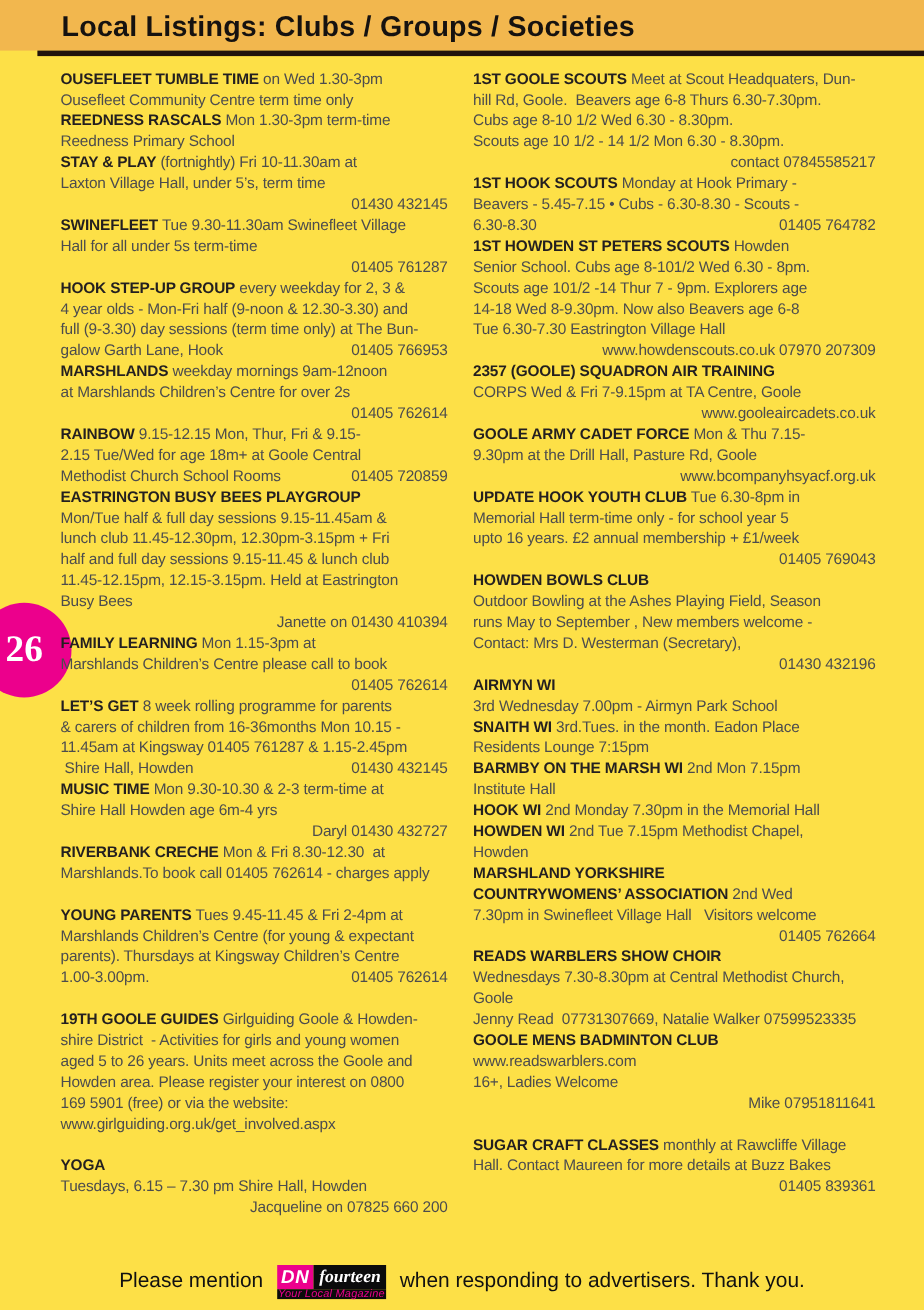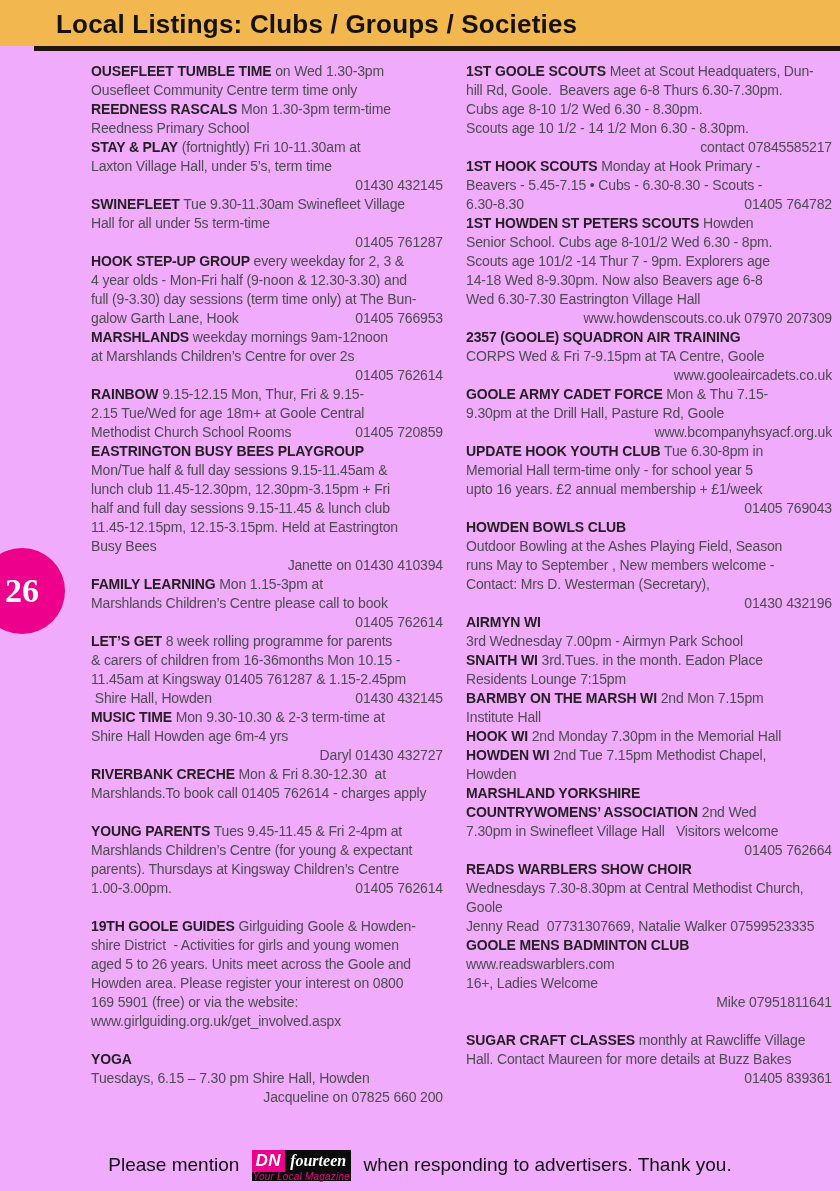--- a/index.html
+++ b/index.html
@@ -1,17 +1,17 @@
 <!DOCTYPE html>
 <html><head>
 <meta charset="utf-8">
 <style>
   html,body{margin:0;padding:0;background:#ffffff;}
   .page{
-    position:relative;width:840px;height:1191px;background:#f0abfc;overflow:hidden;
+    position:relative;width:840px;height:1191px;background:#fde047;overflow:hidden;
     font-family:"Liberation Sans", sans-serif;
   }
   
   .header-band{
     position:absolute;left:0;top:0;width:840px;height:46px;
     background:var(--orange,#F2B74E);
   }
   .header-title{
     position:absolute;left:56px;top:0;height:46px;line-height:48px;
     font-size:26px;font-weight:bold;letter-spacing:.2px;color:#161210;
@@ -23,21 +23,21 @@
   
   .page-circle{
     position:absolute;left:-21px;top:548px;width:86px;height:86px;border-radius:50%;
     background:var(--pink,#EC008C);display:flex;align-items:center;justify-content:center;
   }
   .page-circle span{
     color:#ffffff;font-family:"Liberation Serif", serif;font-weight:bold;font-size:34px;
   }
   
   .listings{
-    position:absolute;left:55px;top:62px;display:flex;margin-left:36px;
+    position:absolute;left:55px;top:62px;display:flex;
   }
   .col{display:block;}
   .col-left{width:352px;margin-right:23px;}
   .col-right{width:366px;}
   .line{
     display:flex;justify-content:space-between;height:19px;line-height:19px;
     font-size:14px;letter-spacing:-0.15px;white-space:pre;overflow:visible;
   }
   .line .seg-wrap{white-space:pre;}
   .line .b{font-weight:bold;color:#231f20;}
@@ -145,21 +145,21 @@
         <div class="line"><span class="seg-wrap"><span class="n">Cubs age 8-10 1/2 Wed 6.30 - 8.30pm.</span></span></div>
         <div class="line"><span class="seg-wrap"><span class="n">Scouts age 10 1/2 - 14 1/2 Mon 6.30 - 8.30pm.</span></span></div>
         <div class="line"><span class="rt">contact 07845585217</span></div>
         <div class="line"><span class="seg-wrap"><span class="b">1ST HOOK SCOUTS</span><span class="n"> Monday at Hook Primary -</span></span></div>
         <div class="line"><span class="seg-wrap"><span class="n">Beavers - 5.45-7.15 • Cubs - 6.30-8.30 - Scouts -</span></span></div>
         <div class="line"><span class="seg-wrap"><span class="n">6.30-8.30</span></span><span class="rt">01405 764782</span></div>
         <div class="line"><span class="seg-wrap"><span class="b">1ST HOWDEN ST PETERS SCOUTS</span><span class="n"> Howden</span></span></div>
         <div class="line"><span class="seg-wrap"><span class="n">Senior School. Cubs age 8-101/2 Wed 6.30 - 8pm.</span></span></div>
         <div class="line"><span class="seg-wrap"><span class="n">Scouts age 101/2 -14 Thur 7 - 9pm. Explorers age</span></span></div>
         <div class="line"><span class="seg-wrap"><span class="n">14-18 Wed 8-9.30pm. Now also Beavers age 6-8</span></span></div>
-        <div class="line"><span class="seg-wrap"><span class="n">Wed 6.30-7.30 Eastrington Village Hall</span></span></div>
+        <div class="line"><span class="seg-wrap"><span class="n">Tue 6.30-7.30 Eastrington Village Hall</span></span></div>
         <div class="line"><span class="rt">www.howdenscouts.co.uk 07970 207309</span></div>
         <div class="line"><span class="seg-wrap"><span class="b">2357 (GOOLE) SQUADRON AIR TRAINING</span></span></div>
         <div class="line"><span class="seg-wrap"><span class="n">CORPS Wed &amp; Fri 7-9.15pm at TA Centre, Goole</span></span></div>
         <div class="line"><span class="rt">www.gooleaircadets.co.uk</span></div>
         <div class="line"><span class="seg-wrap"><span class="b">GOOLE ARMY CADET FORCE</span><span class="n"> Mon &amp; Thu 7.15-</span></span></div>
         <div class="line"><span class="seg-wrap"><span class="n">9.30pm at the Drill Hall, Pasture Rd, Goole</span></span></div>
         <div class="line"><span class="rt">www.bcompanyhsyacf.org.uk</span></div>
         <div class="line"><span class="seg-wrap"><span class="b">UPDATE HOOK YOUTH CLUB</span><span class="n"> Tue 6.30-8pm in</span></span></div>
         <div class="line"><span class="seg-wrap"><span class="n">Memorial Hall term-time only - for school year 5</span></span></div>
         <div class="line"><span class="seg-wrap"><span class="n">upto 16 years. £2 annual membership + £1/week</span></span></div>

